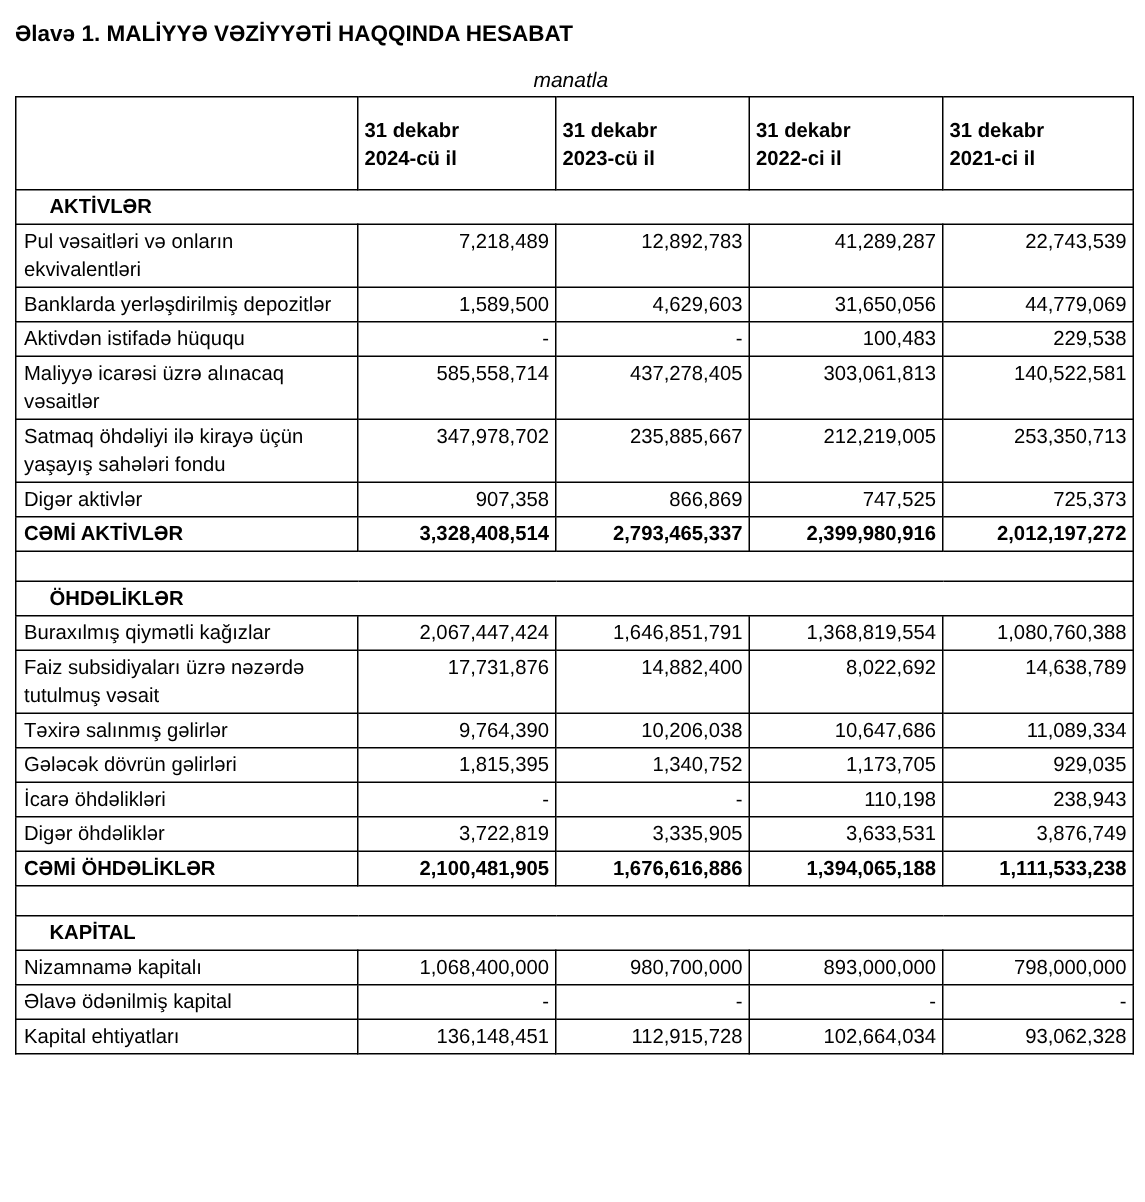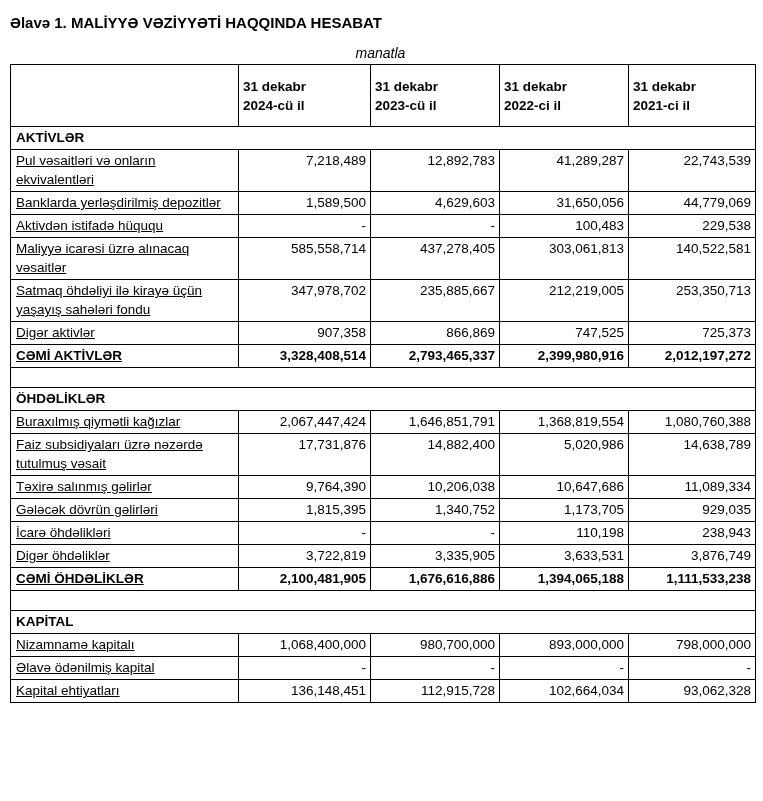--- a/index.html
+++ b/index.html
@@ -40,25 +40,25 @@
     overflow: hidden;
   }
   thead th {
     font-weight: bold;
     text-align: left;
     vertical-align: middle;
     height: 62px;
     white-space: pre-line;
     padding: 4px;
   }
-  td.label { text-align: left; padding-left: 5px; text-decoration: underline; }
+  td.label { text-align: left; padding-left: 5px; }
   td.num   { text-align: right; }
   .section-row td {
     font-weight: bold;
-    padding-left: 5px;
+    padding-left: 22px;
   }
   .total-row td { font-weight: bold; }
   .spacer-row td { height: 20px; padding: 0; }
   .spacer-row:last-child td { height: 11px; }
 </style>
 </head>
 <body>
 
 <div class="page">
   <div class="title">Əlavə 1. MALİYYƏ VƏZİYYƏTİ HAQQINDA HESABAT</div>
@@ -148,21 +148,21 @@
           <td class="label">Buraxılmış qiymətli kağızlar</td>
           <td class="num">2,067,447,424</td>
           <td class="num">1,646,851,791</td>
           <td class="num">1,368,819,554</td>
           <td class="num">1,080,760,388</td>
         </tr>
         <tr class="data-row">
           <td class="label">Faiz subsidiyaları üzrə nəzərdə tutulmuş vəsait</td>
           <td class="num">17,731,876</td>
           <td class="num">14,882,400</td>
-          <td class="num">5,020,986</td>
+          <td class="num">8,022,692</td>
           <td class="num">14,638,789</td>
         </tr>
         <tr class="data-row">
           <td class="label">Təxirə salınmış gəlirlər</td>
           <td class="num">9,764,390</td>
           <td class="num">10,206,038</td>
           <td class="num">10,647,686</td>
           <td class="num">11,089,334</td>
         </tr>
         <tr class="data-row">

